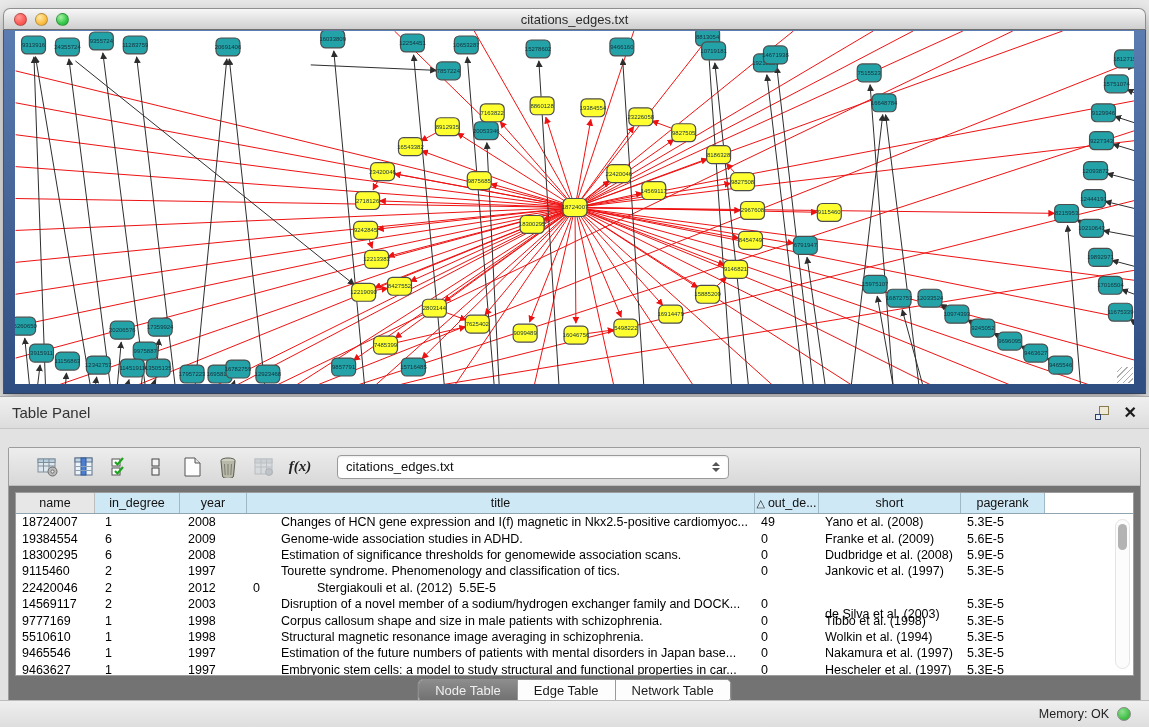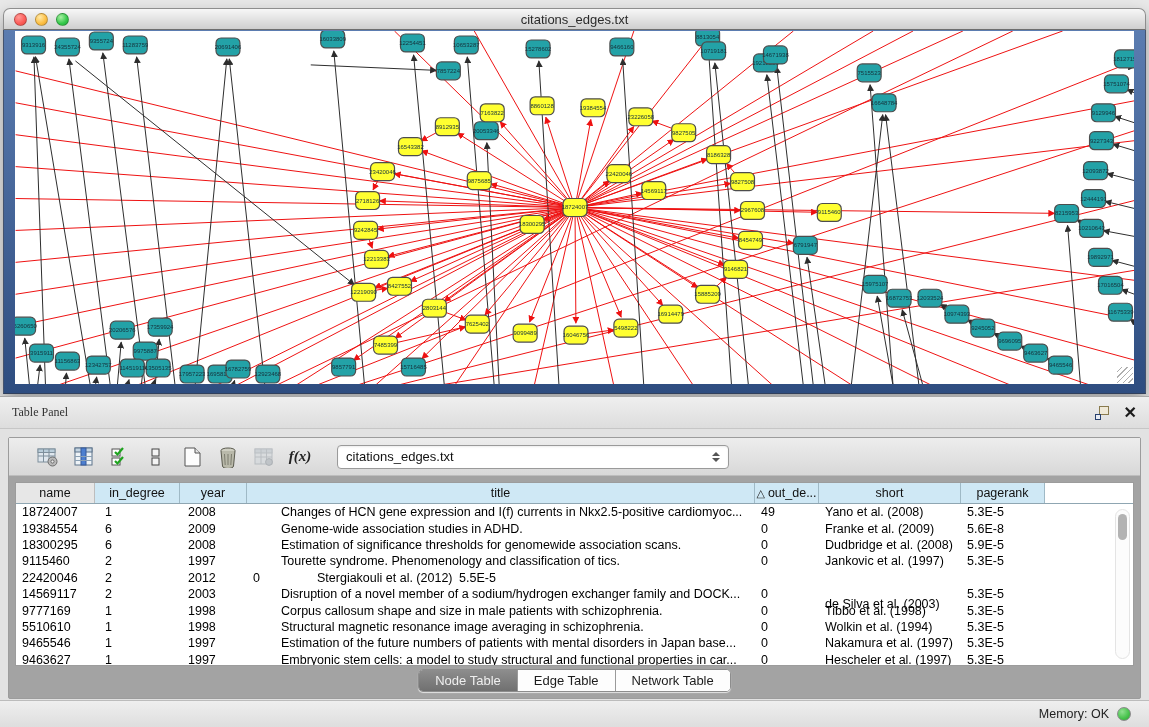--- a/index.html
+++ b/index.html
@@ -44,29 +44,29 @@
   .table-panel{
     position:absolute; left:0; top:396px; width:1149px; height:331px;
     background:#e2e2e2; border-top:1px solid #a8a8a8;
   }
   .panel-titlebar{
     height:32px; display:flex; align-items:center;
     background:linear-gradient(#efefef,#dddddd);
     border-bottom:1px solid #c6c6c6;
     padding:0 12px;
   }
-  .panel-title{ font-size:12px; color:#333;font-family:Liberation Serif, serif; }
+  .panel-title{ font-size:15px; color:#333; }
   .panel-title-icons{ margin-left:auto; display:flex; align-items:center; gap:14px; }
   .float-icon{ position:relative; width:15px; height:14px; }
   .float-icon .sq1{ position:absolute; left:4px; top:0; width:10px; height:9px; border:1.5px solid #8a7b4e; background:#efe9d8; }
   .float-icon .sq2{ position:absolute; left:0; bottom:0; width:6px; height:6px; border:1.5px solid #27406e; background:#e8ecf4; }
   .close-x{ font-size:16px; font-weight:bold; color:#1b1b1b; line-height:14px; cursor:default; }
   .panel-frame{
-    position:absolute; left:8px; top:40px; width:1133px; height:262px;
-    background:#a3a3a3; border:1px solid #9c9c9c; border-radius:2px;
+    position:absolute; left:8px; top:50px; width:1133px; height:262px;
+    background:#737373; border:1px solid #9c9c9c; border-radius:2px;
   }
   .tbl-toolbar{
     height:38px; display:flex; align-items:center; gap:10px;
     background:linear-gradient(#ededed,#d8d8d8);
     border-bottom:1px solid #bdbdbd; padding:0 10px 0 26px;
   }
   .tbtn{ width:26px; height:26px; display:flex; align-items:center; justify-content:center; }
   .tbtn svg{ display:block; }
   .fx{ font-family:"Liberation Serif", serif; font-style:italic; font-weight:bold; font-size:15px; color:#222; }
   .dropdown{
@@ -723,33 +723,33 @@
           <div class="th" style="width: 64px;"><span class="sort">△</span>out_de...</div>
           <div class="th" style="width: 142px;">short</div>
           <div class="th" style="width: 84px;">pagerank</div>
           <div class="th fill"></div>
         </div>
       <div class="tbl-body" id="tbl-body">
           <div class="tr">
             <div class="td" style="width: 79px; padding-left: 6px;">18724007</div>
             <div class="td" style="width: 85px; padding-left: 10px;">1</div>
             <div class="td" style="width: 67px; padding-left: 8px;">2008</div>
-            <div class="td" style="width: 508px; padding-left: 34px;">Changes of HCN gene expression and I(f) currents in Nkx2.5-positive cardiomyoc...</div>
+            <div class="td" style="width: 508px; padding-left: 34px;">Changes of HCN gene expression and I(f) magnetic in Nkx2.5-positive cardiomyoc...</div>
             <div class="td" style="width: 64px; padding-left: 6px;">49</div>
             <div class="td" style="width: 142px; padding-left: 6px;">Yano et al. (2008)</div>
             <div class="td" style="width: 84px; padding-left: 6px;">5.3E-5</div>
           </div>
           <div class="tr">
             <div class="td" style="width: 79px; padding-left: 6px;">19384554</div>
             <div class="td" style="width: 85px; padding-left: 10px;">6</div>
             <div class="td" style="width: 67px; padding-left: 8px;">2009</div>
             <div class="td" style="width: 508px; padding-left: 34px;">Genome-wide association studies in ADHD.</div>
             <div class="td" style="width: 64px; padding-left: 6px;">0</div>
             <div class="td" style="width: 142px; padding-left: 6px;">Franke et al. (2009)</div>
-            <div class="td" style="width: 84px; padding-left: 6px;">5.6E-8</div>
+            <div class="td" style="width: 84px; padding-left: 6px;">5.6E-5</div>
           </div>
           <div class="tr">
             <div class="td" style="width: 79px; padding-left: 6px;">18300295</div>
             <div class="td" style="width: 85px; padding-left: 10px;">6</div>
             <div class="td" style="width: 67px; padding-left: 8px;">2008</div>
             <div class="td" style="width: 508px; padding-left: 34px;">Estimation of significance thresholds for genomewide association scans.</div>
             <div class="td" style="width: 64px; padding-left: 6px;">0</div>
             <div class="td" style="width: 142px; padding-left: 6px;">Dudbridge et al. (2008)</div>
             <div class="td" style="width: 84px; padding-left: 6px;">5.9E-5</div>
           </div>

